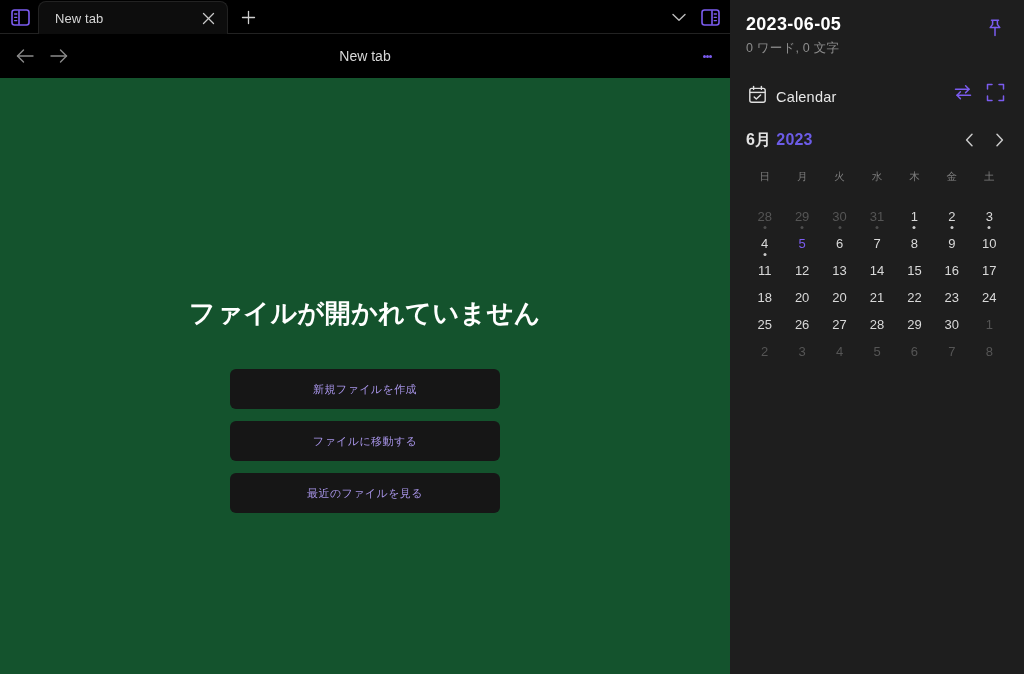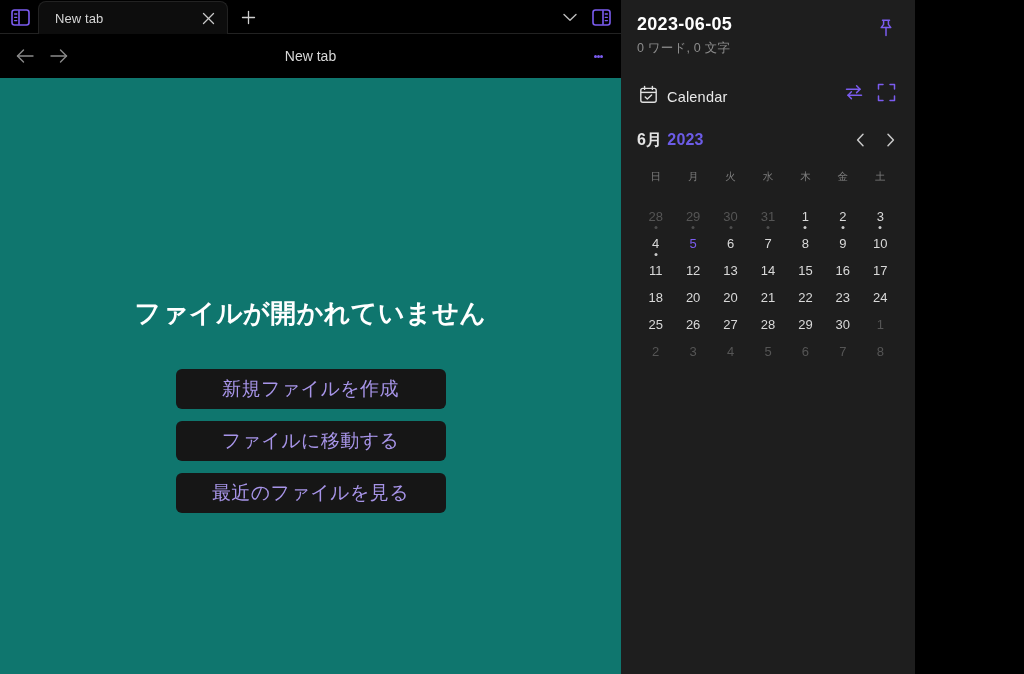--- a/index.html
+++ b/index.html
@@ -2,21 +2,21 @@
 <html><head>
 <meta charset="utf-8">
 <style>
   * { margin:0; padding:0; box-sizing:border-box; }
   html, body {
     width:1024px; height:674px; overflow:hidden;
     background:#000;
     font-family:"Liberation Sans","DejaVu Sans",sans-serif;
     -webkit-font-smoothing:antialiased;
   }
-  #app { position:relative; width:915px; height:674px; display:flex; }
+  #app { position:relative; width:1024px; height:674px; display:flex; }
 
   
   .editor { position:relative; width:730px; height:674px; background:#000; display:flex; flex-direction:column; }
 
   
   .tabstrip {
     position:relative; height:34px; flex:0 0 34px; background:#000;
     display:flex; align-items:flex-end; padding-left:6px;
   }
   .tabstrip::after {
@@ -72,32 +72,32 @@
     position:absolute; left:0; right:0; text-align:center;
     color:#d8d8d8; font-size:14px; pointer-events:none;
   }
   .more-btn {
     margin-left:auto; width:30px; height:30px; border-radius:5px; cursor:pointer;
     display:flex; align-items:center; justify-content:center; z-index:2;
   }
   .more-btn .dot { width:3px; height:3px; border-radius:50%; background:#7b5cf0; display:block; margin:1.5px 0; }
 
   
-  .editor-body { flex:1 1 auto; position:relative; background:#0f766e; }
+  .editor-body { flex:1 1 auto; position:relative; background:#14532d; }
   .empty-wrap {
     position:absolute; left:0; right:0; top:218px;
     display:flex; flex-direction:column; align-items:center;
   }
   .empty-title {
     color:#ffffff; font-size:26px; font-weight:700; letter-spacing:.5px;
     margin-bottom:38px;
   }
   .empty-btn {
     width:270px; height:40px; background:#161616; border:none; border-radius:6px;
-    color:#a794e8; font-size:19px; letter-spacing:.4px;
+    color:#a794e8; font-size:11px; letter-spacing:.4px;
     display:flex; align-items:center; justify-content:center;
     margin-bottom:12px; cursor:pointer;
     font-family:"Liberation Sans","DejaVu Sans",sans-serif;
   }
 
   
   .sidepanel {
     width:294px; flex:0 0 294px; height:674px; background:#1e1e1e;
     padding:14px 16px 12px 16px; position:relative;
   }

